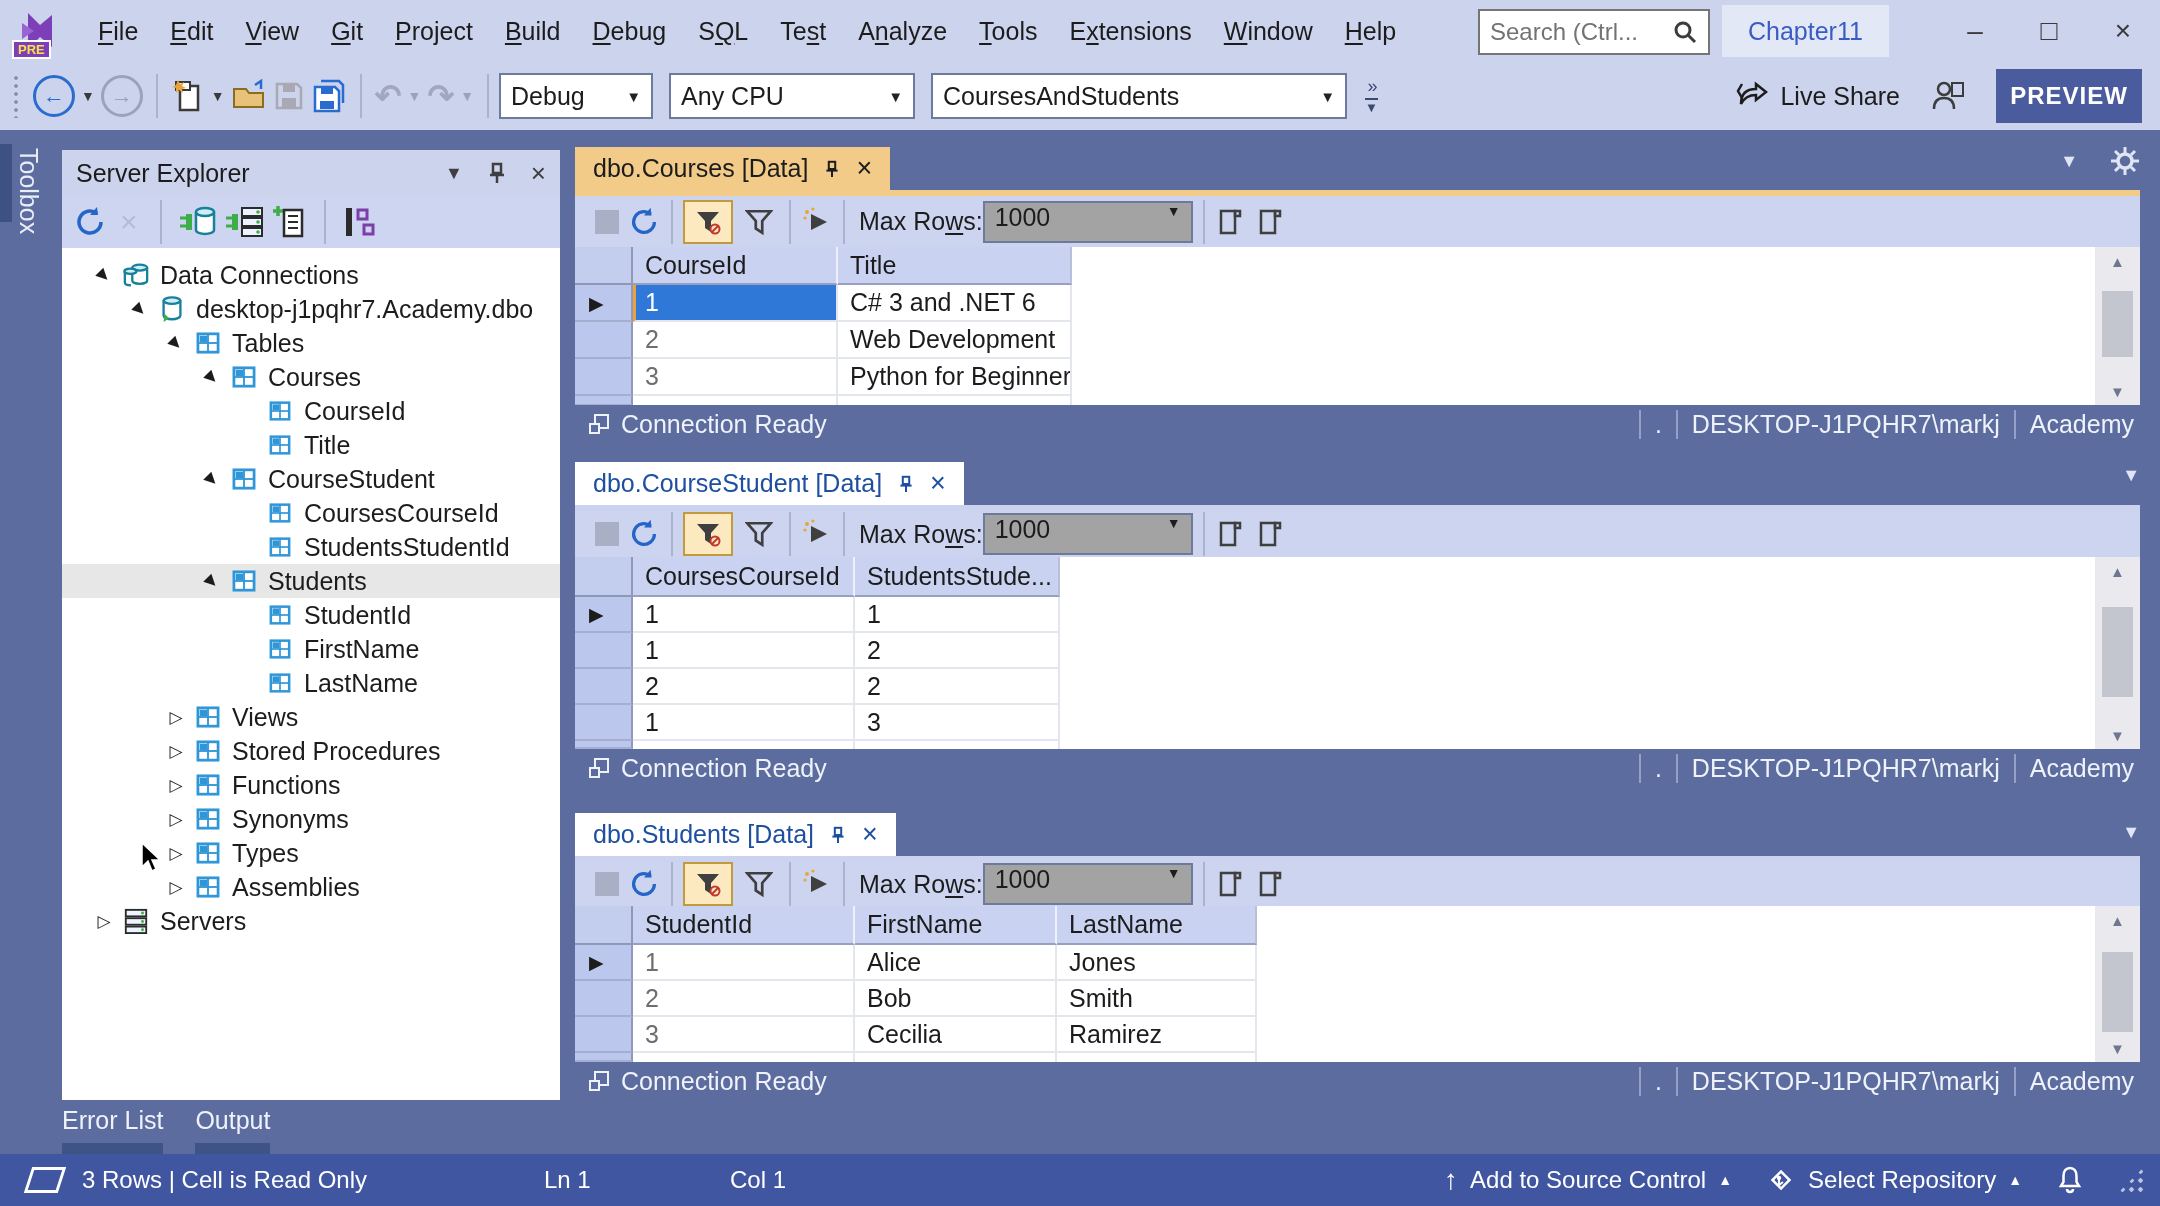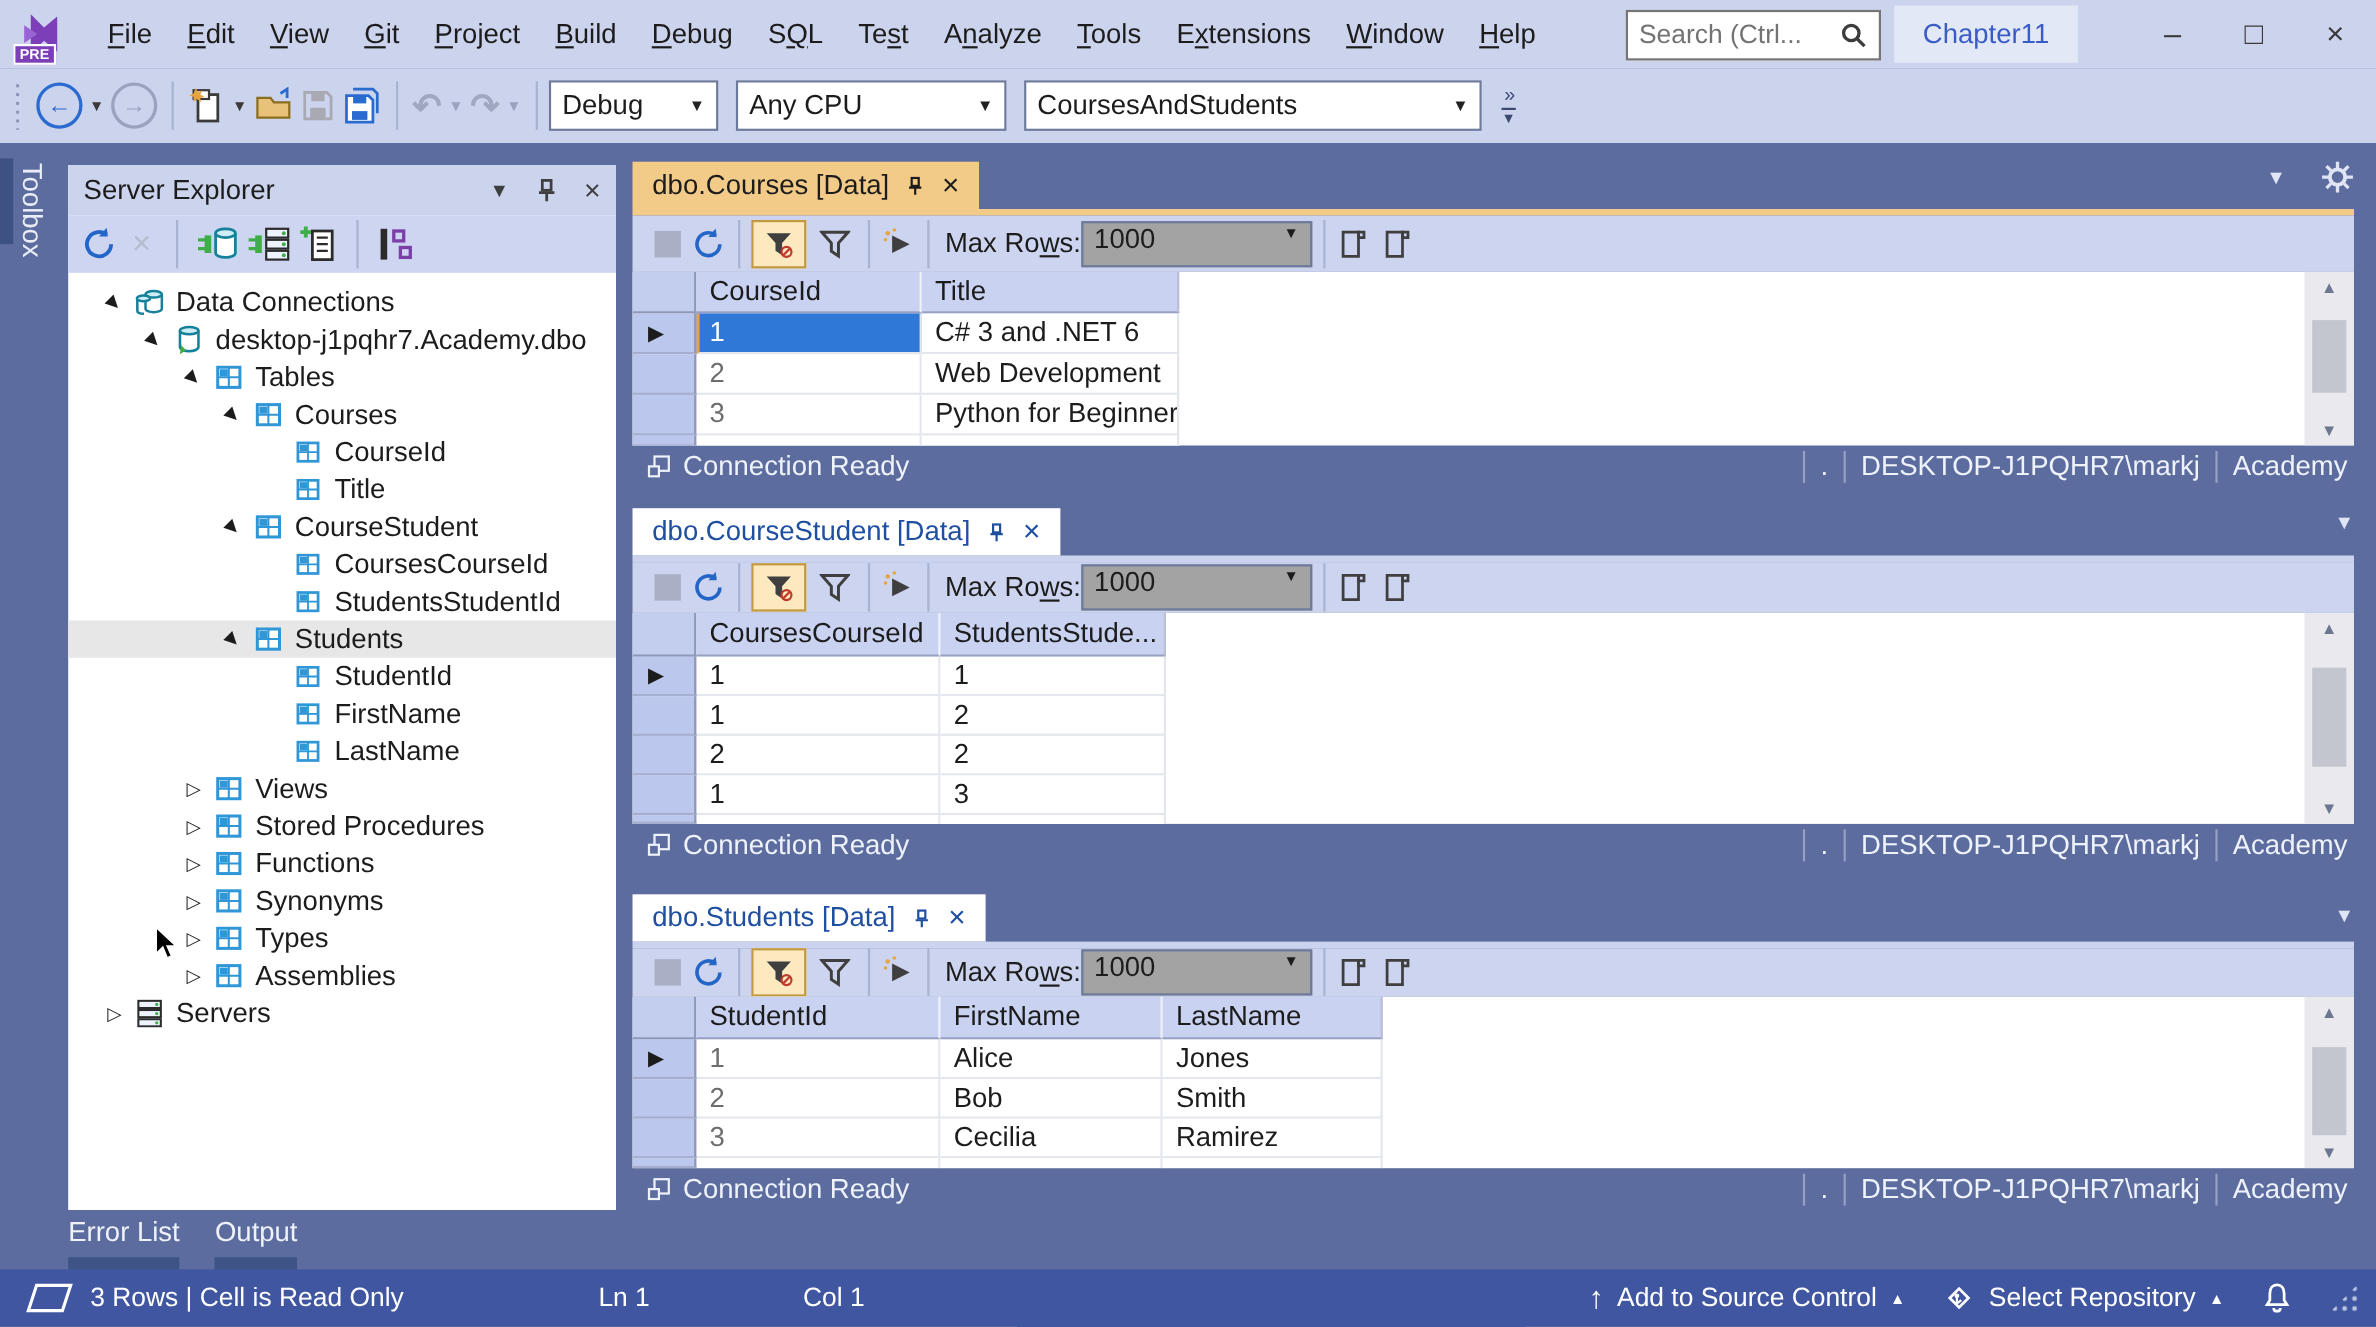--- a/index.html
+++ b/index.html
@@ -3,21 +3,21 @@
 <meta charset="utf-8">
 <style>
   html,body{margin:0;padding:0;background:#5d6c9e;}
   .screen{position:relative;width:2160px;height:1206px;overflow:hidden;background:#5d6c9e;
           font-family:"Liberation Sans",sans-serif;color:#1c1c1c;}
   u{text-decoration:underline;text-underline-offset:3px;}
 
   
   .titlebar{position:absolute;left:0;top:0;width:2160px;height:62px;background:#ccd3ec;display:flex;align-items:center;}
   .vs-logo{position:relative;width:48px;height:48px;margin-left:14px;flex:0 0 auto;}
-  .pre-badge{position:absolute;left:-2px;bottom:-4px;background:#7c3fb8;color:#ffffff;font-size:13px;font-weight:bold;
+  .pre-badge{position:absolute;left:-2px;bottom:-4px;background:#7c3fb8;color:#fde047;font-size:13px;font-weight:bold;
              padding:1px 4px;border:2px solid #fff;line-height:13px;}
   .menus{display:flex;height:100%;align-items:center;margin-left:20px;}
   .menu-item{padding:0 16px;font-size:25px;line-height:62px;cursor:default;}
   .searchbox{position:absolute;left:1478px;top:9px;width:208px;height:42px;background:#fff;border:2px solid #757575;
              display:flex;align-items:center;justify-content:space-between;padding:0 10px;font-size:24px;color:#737373;}
   .doc-pill{position:absolute;left:1722px;top:5px;height:52px;padding:0 26px;background:#e3e8f7;color:#3a5cc4;
             font-size:25px;display:flex;align-items:center;}
   .win-btns{position:absolute;right:0;top:0;height:62px;display:flex;}
   .win-btn{width:74px;height:62px;display:flex;align-items:center;justify-content:center;font-size:28px;color:#3a3a3a;}
 
@@ -220,20 +220,35 @@
         <span class="arr">▼</span>
     </div>
     <div class="combo" style="width:392px">
       <span>CoursesAndStudents</span>
         <span class="arr">▼</span>
     </div>
     <div class="ovf">
         <span class="o1">»</span>
         <span class="o2">▼</span>
       </div>
+    <div class="right-cluster">
+      <div class="liveshare">
+        <svg width="34" height="32" viewBox="0 0 34 32">
+          <path d="M20 4l10 8-10 8v-5c-8 0-12 3-15 9 0-10 5-15 15-15z" fill="none" stroke="#1c1c1c" stroke-width="2.5"></path>
+          <path d="M6 4l-4 7 4 7" fill="none" stroke="#1c1c1c" stroke-width="2.5"></path>
+        </svg>
+        <span>Live Share</span>
+      </div>
+      <svg width="36" height="34" viewBox="0 0 36 34">
+        <circle cx="14" cy="10" r="6" fill="none" stroke="#3c3c3c" stroke-width="2.5"></circle>
+        <path d="M4 30c0-8 4-11 10-11s10 3 10 11" fill="none" stroke="#3c3c3c" stroke-width="2.5"></path>
+        <rect x="22" y="4" width="11" height="13" fill="#ccd3ec" stroke="#3c3c3c" stroke-width="2"></rect>
+      </svg>
+      <div class="preview-btn">PREVIEW</div>
+    </div>
   </div>
 
   <div class="main">
 
     <div class="left-strip">
       <div class="tab-ind"></div>
       <div class="toolbox-label">Toolbox</div>
     </div>
 
     <div class="se-panel">

